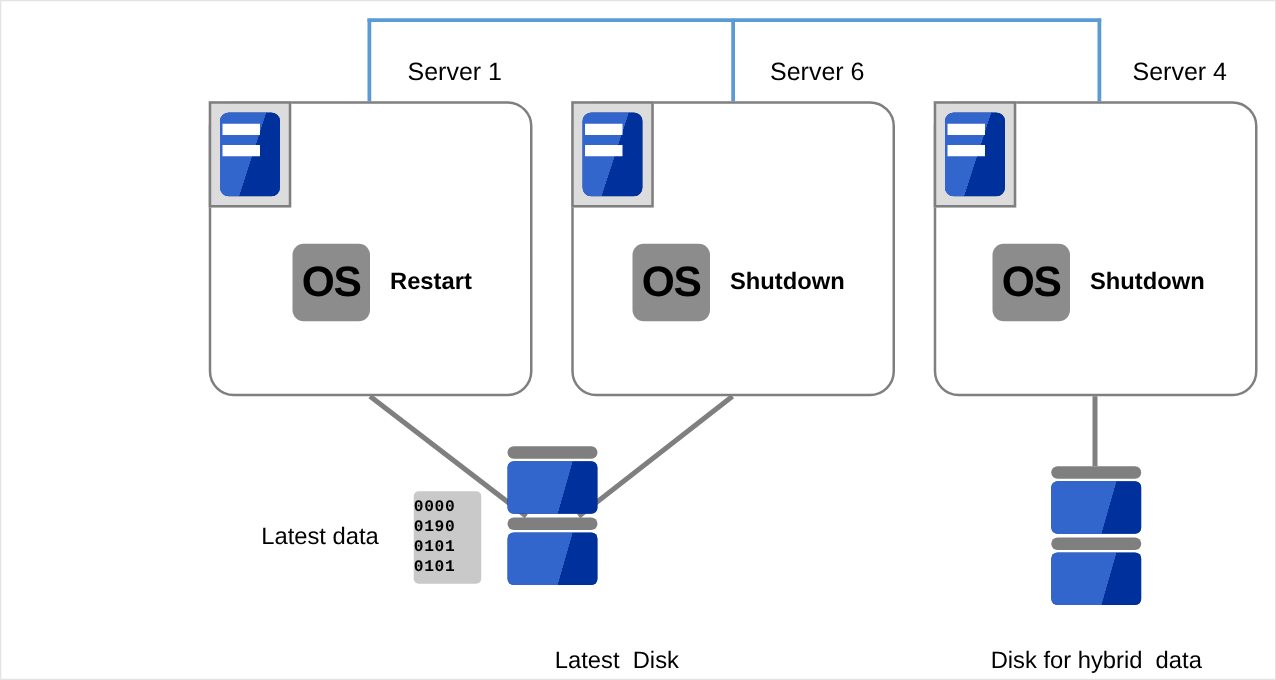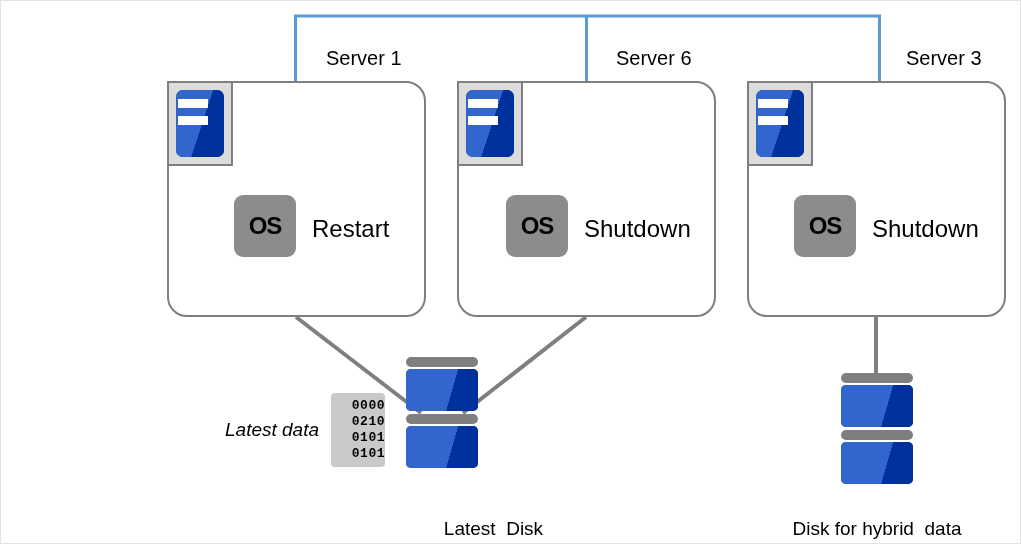--- a/index.html
+++ b/index.html
@@ -30,21 +30,22 @@
     position: absolute;
     color: #000000;
     font-family: "Liberation Sans", sans-serif;
     white-space: pre;
     line-height: 1.18;
   }
   .server-title {
     font-size: 20px;
   }
   .state-label {
-    font-size: 24px;
+    font-size: 19px;
+    font-weight: bold;
   }
   .latest-label {
     font-size: 19px;
   }
   .disk-caption {
     font-size: 19px;
     text-align: center;
   }
 
   
@@ -97,21 +98,21 @@
   
   .os-icon {
     position: absolute;
     width: 62px;
     height: 62px;
     background: #8c8c8c;
     border-radius: 9px;
     color: #000000;
     font-family: "Liberation Sans", sans-serif;
     font-weight: bold;
-    font-size: 24px;
+    font-size: 34px;
     letter-spacing: -1px;
     display: flex;
     align-items: center;
     justify-content: center;
     z-index: 5;
   }
 
   
   .disk {
     position: absolute;
@@ -144,21 +145,21 @@
   
   .data-chip {
     position: absolute;
     width: 54px;
     height: 74px;
     background: #c9c9c9;
     border-radius: 4px;
     z-index: 6;
     display: flex;
     flex-direction: column;
-    align-items: flex-end;
+    align-items: flex-start;
     justify-content: center;
     font-family: "Liberation Mono", monospace;
     font-weight: bold;
     font-size: 13px;
     color: #000000;
     line-height: 1.22;
     letter-spacing: 0.5px;
   }
 </style>
 </head>
@@ -206,39 +207,39 @@
   <div class="srv-icon" style="left:456px; top:80px;">
     <div class="chassis"></div>
     <div class="bar b1"></div>
     <div class="bar b2"></div>
   </div>
 
   <div class="os-icon" style="left:505px; top:194px;">OS</div>
 
   <div class="lbl state-label" style="left:583px; top:214px;">Shutdown</div>
 
-  <div class="lbl server-title" style="left:905px; top:46px;">Server 3</div>
+  <div class="lbl server-title" style="left:905px; top:46px;">Server 4</div>
 
   <div class="server-box" style="left:746px; top:80px; width:259px; height:236px;"></div>
 
   <div class="srv-icon" style="left:746px; top:80px;">
     <div class="chassis"></div>
     <div class="bar b1"></div>
     <div class="bar b2"></div>
   </div>
 
   <div class="os-icon" style="left:793px; top:194px;">OS</div>
 
   <div class="lbl state-label" style="left:871px; top:214px;">Shutdown</div>
 
-  <div class="lbl latest-label" style="left:224px; top:418px;font-style:italic;">Latest data</div>
+  <div class="lbl latest-label" style="left:208px; top:418px;">Latest data</div>
 
   <div class="data-chip" style="left:330px; top:392px;">
     <div>0000</div>
-    <div>0210</div>
+    <div>0190</div>
     <div>0101</div>
     <div>0101</div>
   </div>
 
   <div class="disk" style="left:405px; top:356px;">
     <div class="platter-bar"></div>
     <div class="platter-body"></div>
     <div class="gap"></div>
     <div class="platter-bar"></div>
     <div class="platter-body"></div>

